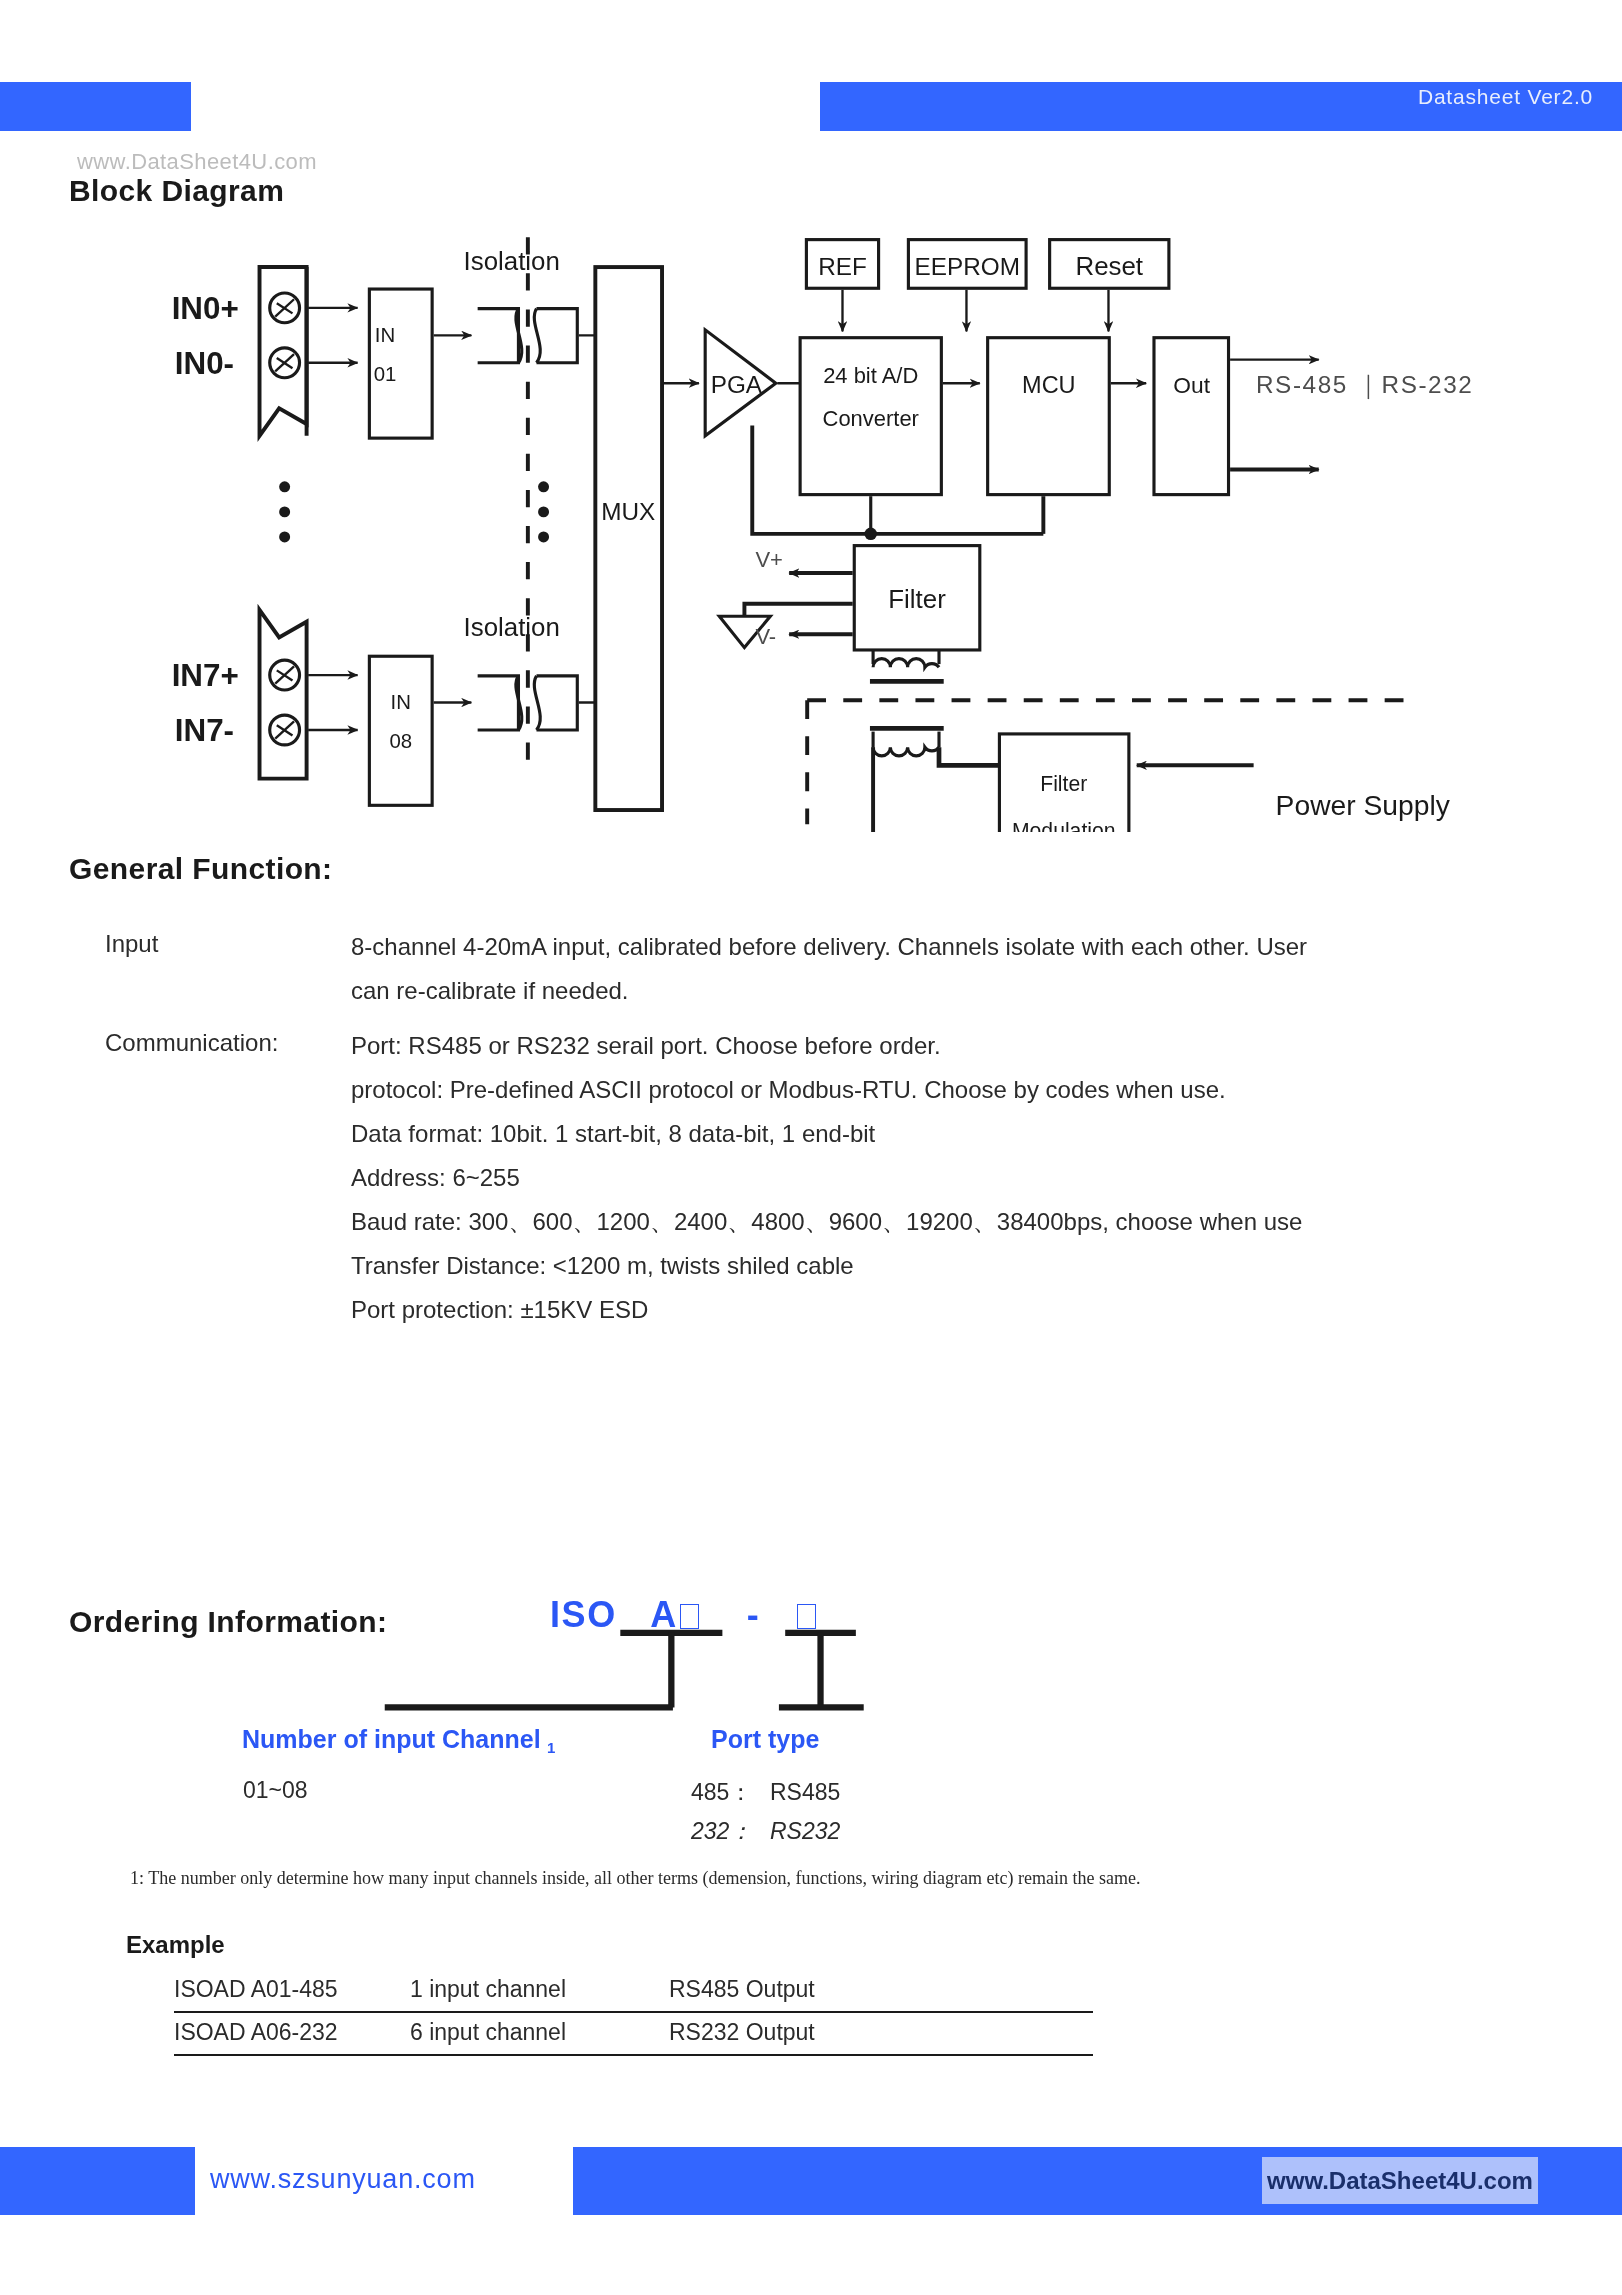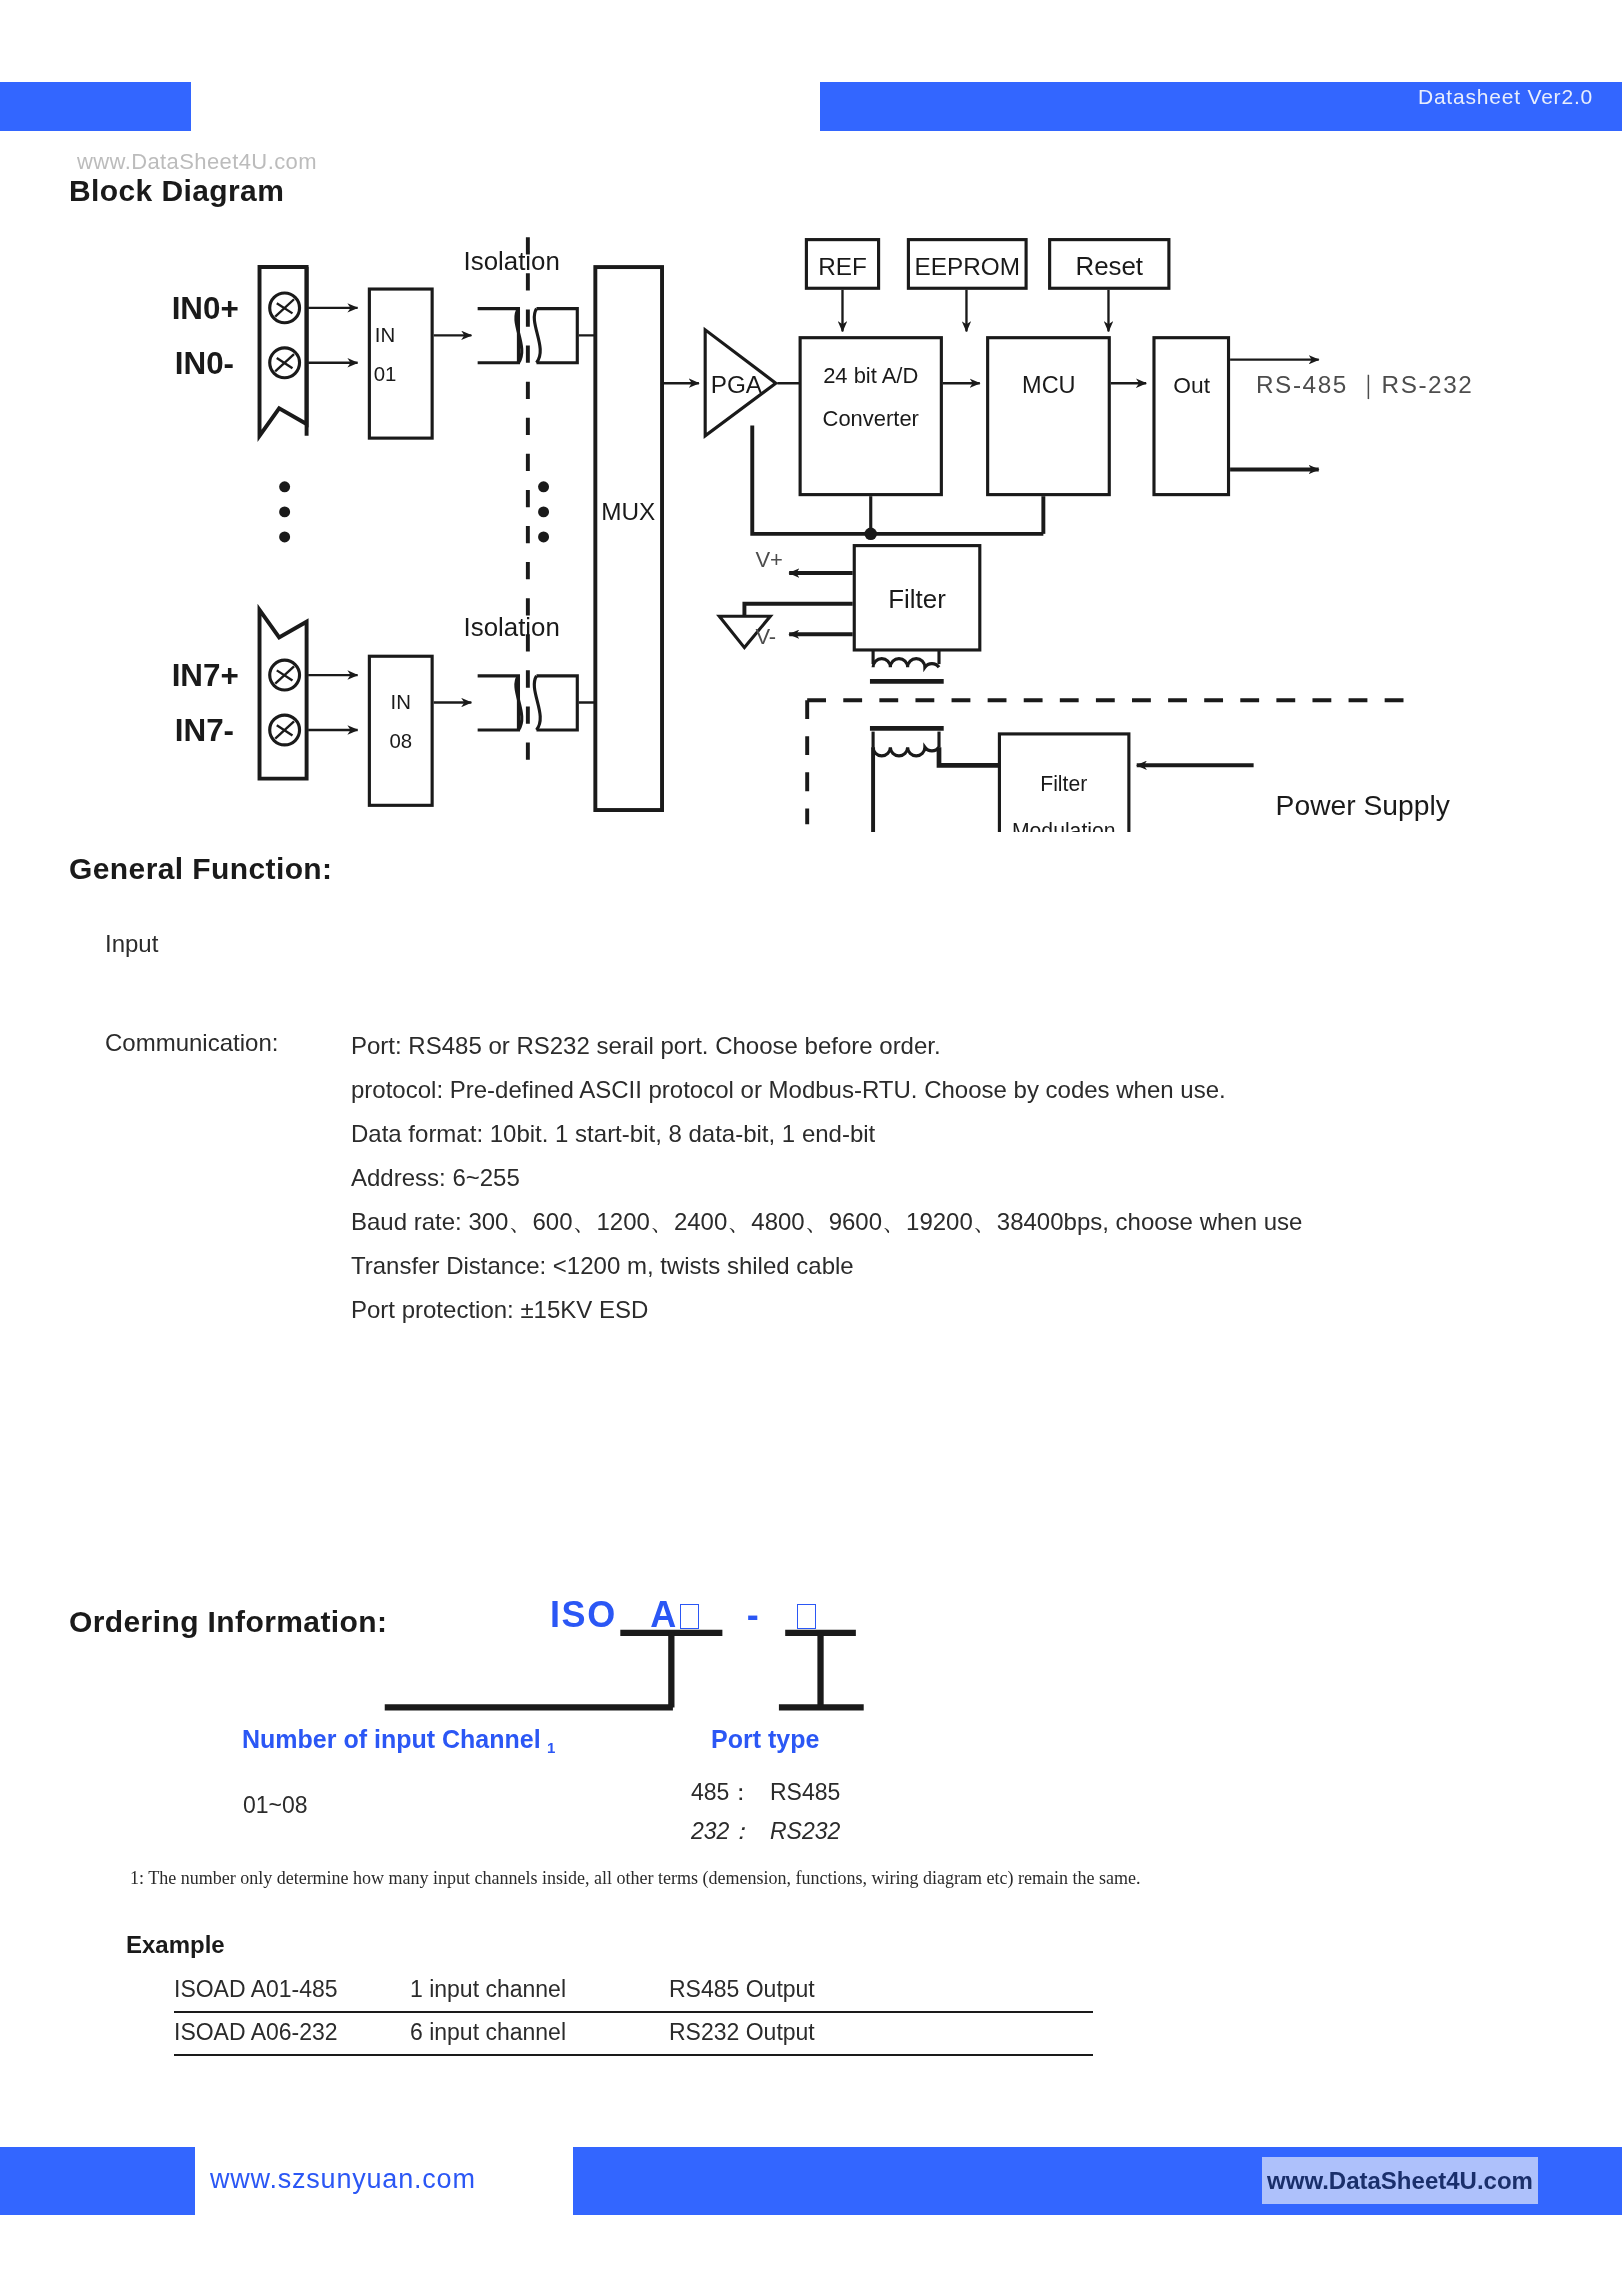--- a/index.html
+++ b/index.html
@@ -66,21 +66,21 @@
   }
   #order-lines{position:absolute;left:0;top:1617px;width:1623px;height:126px;}
   .order-legend{
     position:absolute;font-size:25px;font-weight:bold;color:#2b57f5;
     white-space:nowrap;
   }
   #legend-channel{left:242px;top:1725px;}
   #legend-port{left:711px;top:1725px;}
   .legend-sup{font-size:15px;color:#2b57f5;vertical-align:-4.7px;margin-left:6.3px;}
   .order-sub{position:absolute;font-size:23px;color:#2b2b2b;white-space:nowrap;}
-  #sub-channel{left:243px;top:1777px;margin-top:15px;}
+  #sub-channel{left:243px;top:1777px;}
   #sub-485{left:691px;top:1777px;}
   #sub-232{left:691px;top:1816px;font-style:italic;}
   .sub-key{display:inline-block;width:79px;}
   #footnote{
     position:absolute;left:130px;top:1868px;font-size:18px;color:#2b2b2b;
     font-family:"Liberation Serif", serif;white-space:nowrap;
   }
 
   
   #example-block{position:absolute;left:0;top:1931px;width:1623px;}
@@ -303,20 +303,24 @@
   </g>
 </svg>
 </div>
 
 <div class="section-title" id="t-general-function">General Function:</div>
 
 <div id="general-body">
 
   <div class="gf-row" style="height:99px;">
     <div class="gf-label" style="top:11px;">Input</div>
+    <div class="gf-val" style="top:6.3px;">
+      <span class="ln">8-channel 4-20mA input, calibrated before delivery. Channels isolate with each other.   User</span>
+      <span class="ln">can re-calibrate if needed.</span>
+    </div>
   </div>
 
   <div class="gf-row" style="height:314px;">
     <div class="gf-label" style="top:11px;">Communication:</div>
     <div class="gf-val" style="top:6.3px;">
       <span class="ln">Port: RS485 or RS232 serail port. Choose before order.</span>
       <span class="ln">protocol: Pre-defined ASCII protocol or Modbus-RTU. Choose by codes when use.</span>
       <span class="ln">Data format: 10bit. 1 start-bit, 8 data-bit, 1 end-bit</span>
       <span class="ln">Address: 6~255</span>
       <span class="ln">Baud rate: 300、600、1200、2400、4800、9600、19200、38400bps, choose when use</span>

